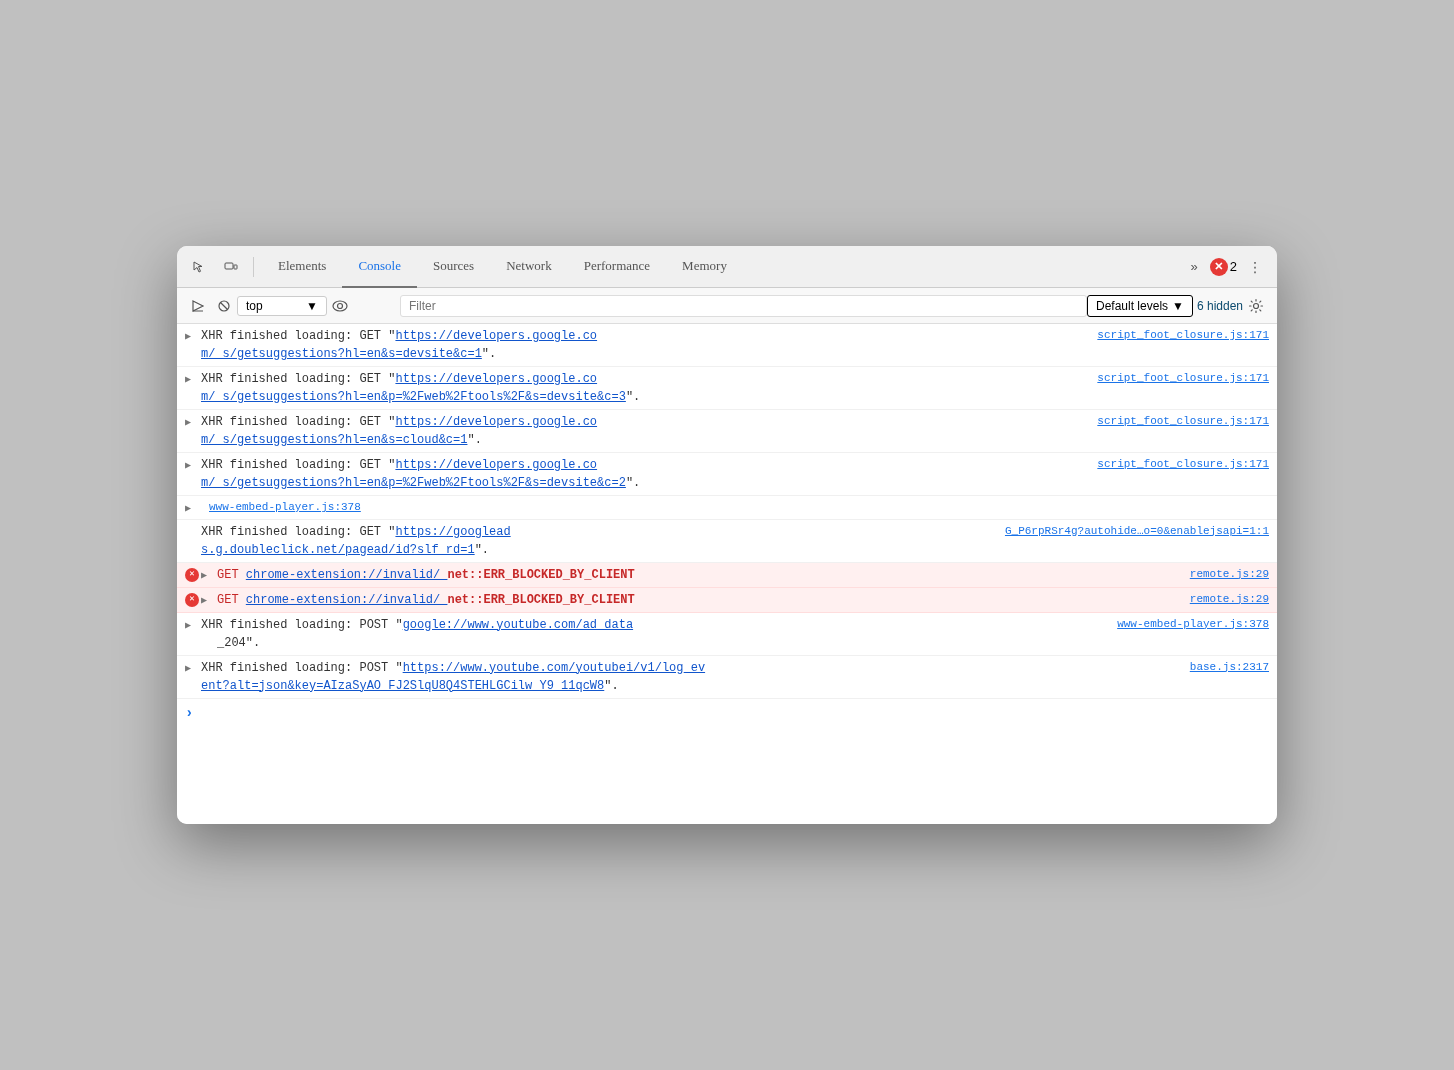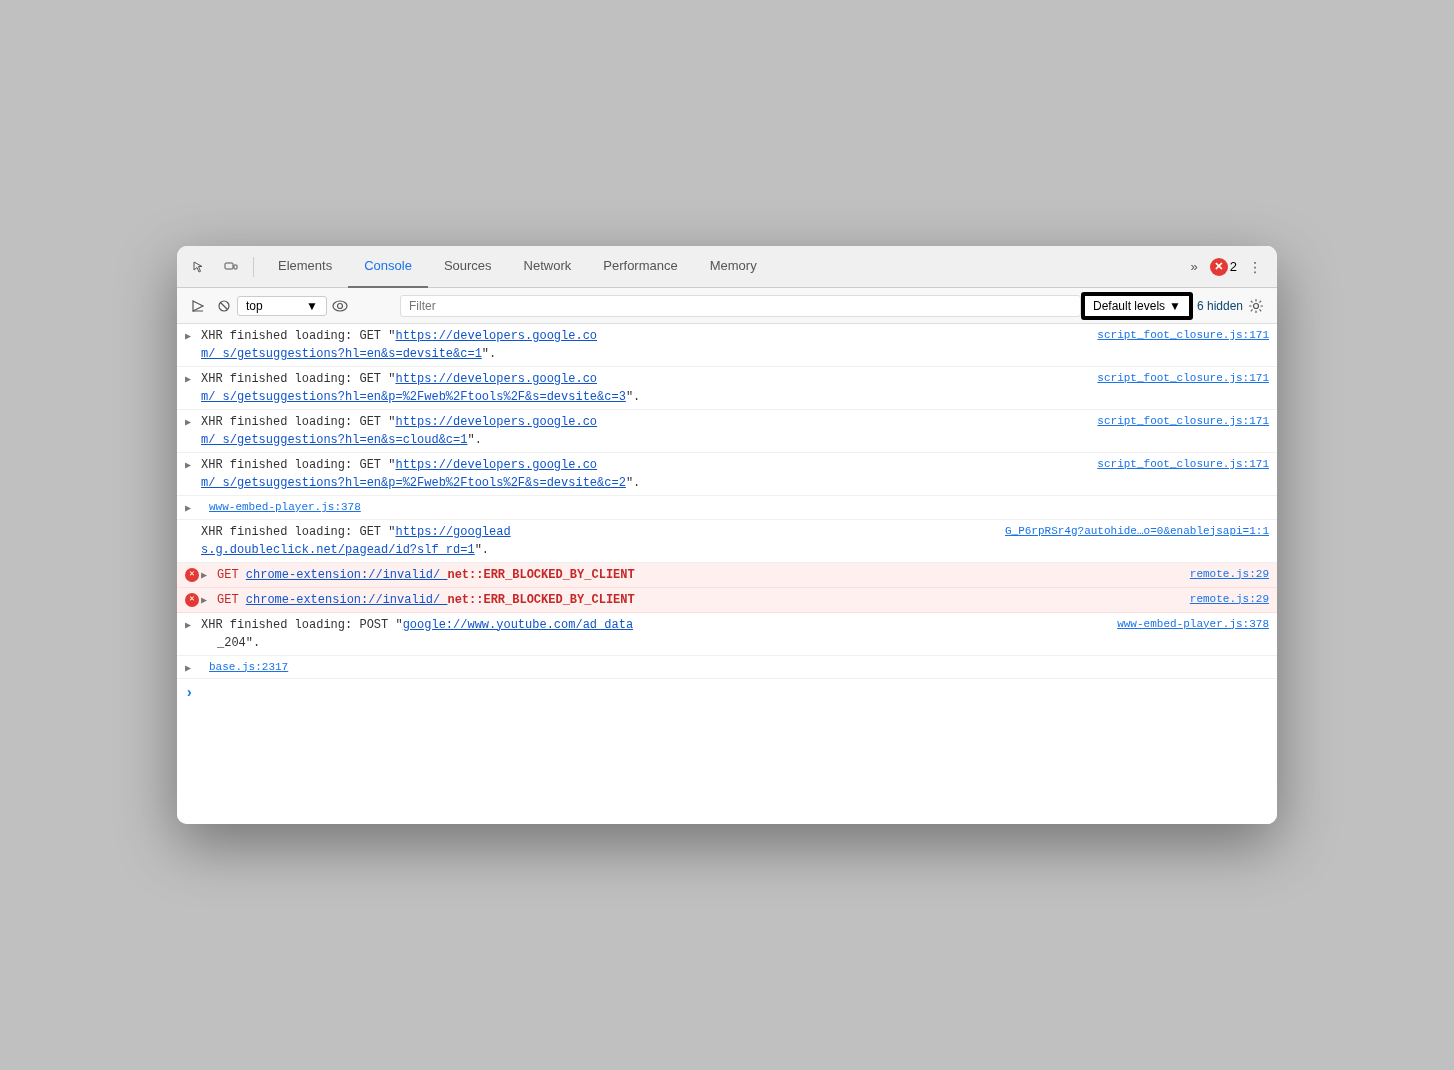--- a/index.html
+++ b/index.html
@@ -86,20 +86,21 @@
     .tab {
       padding: 12px 16px;
       height: 42px;
       display: flex;
       align-items: center;
       font-size: 13px;
       color: #555;
       cursor: pointer;
       border-bottom: 2px solid transparent;
       white-space: nowrap;
+      font-family: Liberation Serif, serif;
     }
     .tab.active {
       color: #1a73e8;
       border-bottom: 2px solid #737373;
       font-weight: 500;
     }
     .tab-overflow {
       padding: 0 8px;
       height: 42px;
       display: flex;
@@ -157,21 +158,21 @@
       color: #999;
       margin-left: 47px;
     }
     .level-select {
       display: flex;
       align-items: flex-end;
       font-size: 12px;
       cursor: pointer;
       gap: 4px;
       padding: 3px 8px;
-      border: 4px solid #000000;
+      border: 1px solid #000000;
       border-radius: 3px;
       background: white;
     }
     .hidden-count {
       font-size: 12px;
       color: #0c4a6e;
       margin-left: 4px;
     }
     .settings-btn {
       width: 26px;
@@ -435,20 +436,23 @@
       <span class="triangle">▶</span>
       <div class="log-message">
         XHR finished loading: POST "<a class="xhr-link">google://www.youtube.com/ad_data</a>
         <br><span style="margin-left:16px">_204</span>".
       </div>
       <span class="log-source">www-embed-player.js:378</span>
     </div>
 
     <div class="log-entry">
       <span class="triangle">▶</span>
+      <div class="log-message">
+        XHR finished loading: POST "<a class="xhr-link">https://www.youtube.com/youtubei/v1/log_ev<br>ent?alt=json&amp;key=AIzaSyAO_FJ2SlqU8Q4STEHLGCilw_Y9_11qcW8</a>".
+      </div>
       <span class="log-source">base.js:2317</span>
     </div>
 
     <div class="prompt-line">
       <span class="prompt-caret">›</span>
     </div>
   </div>
 </div>
 
 </body></html>

